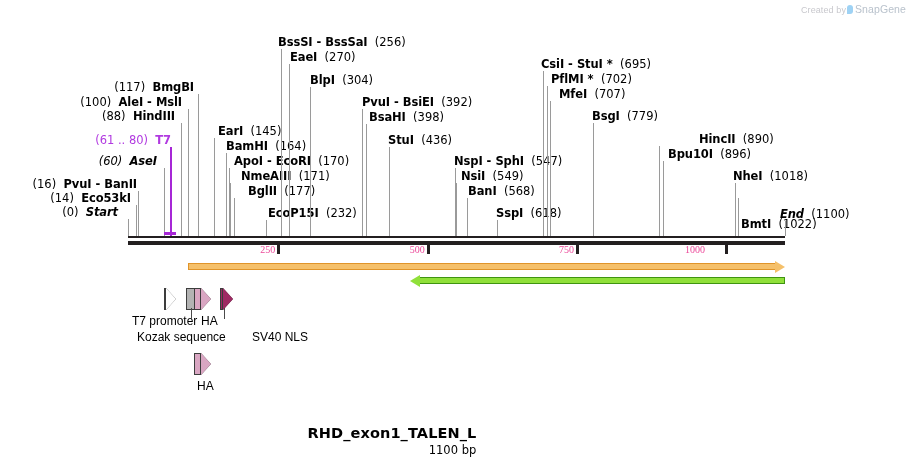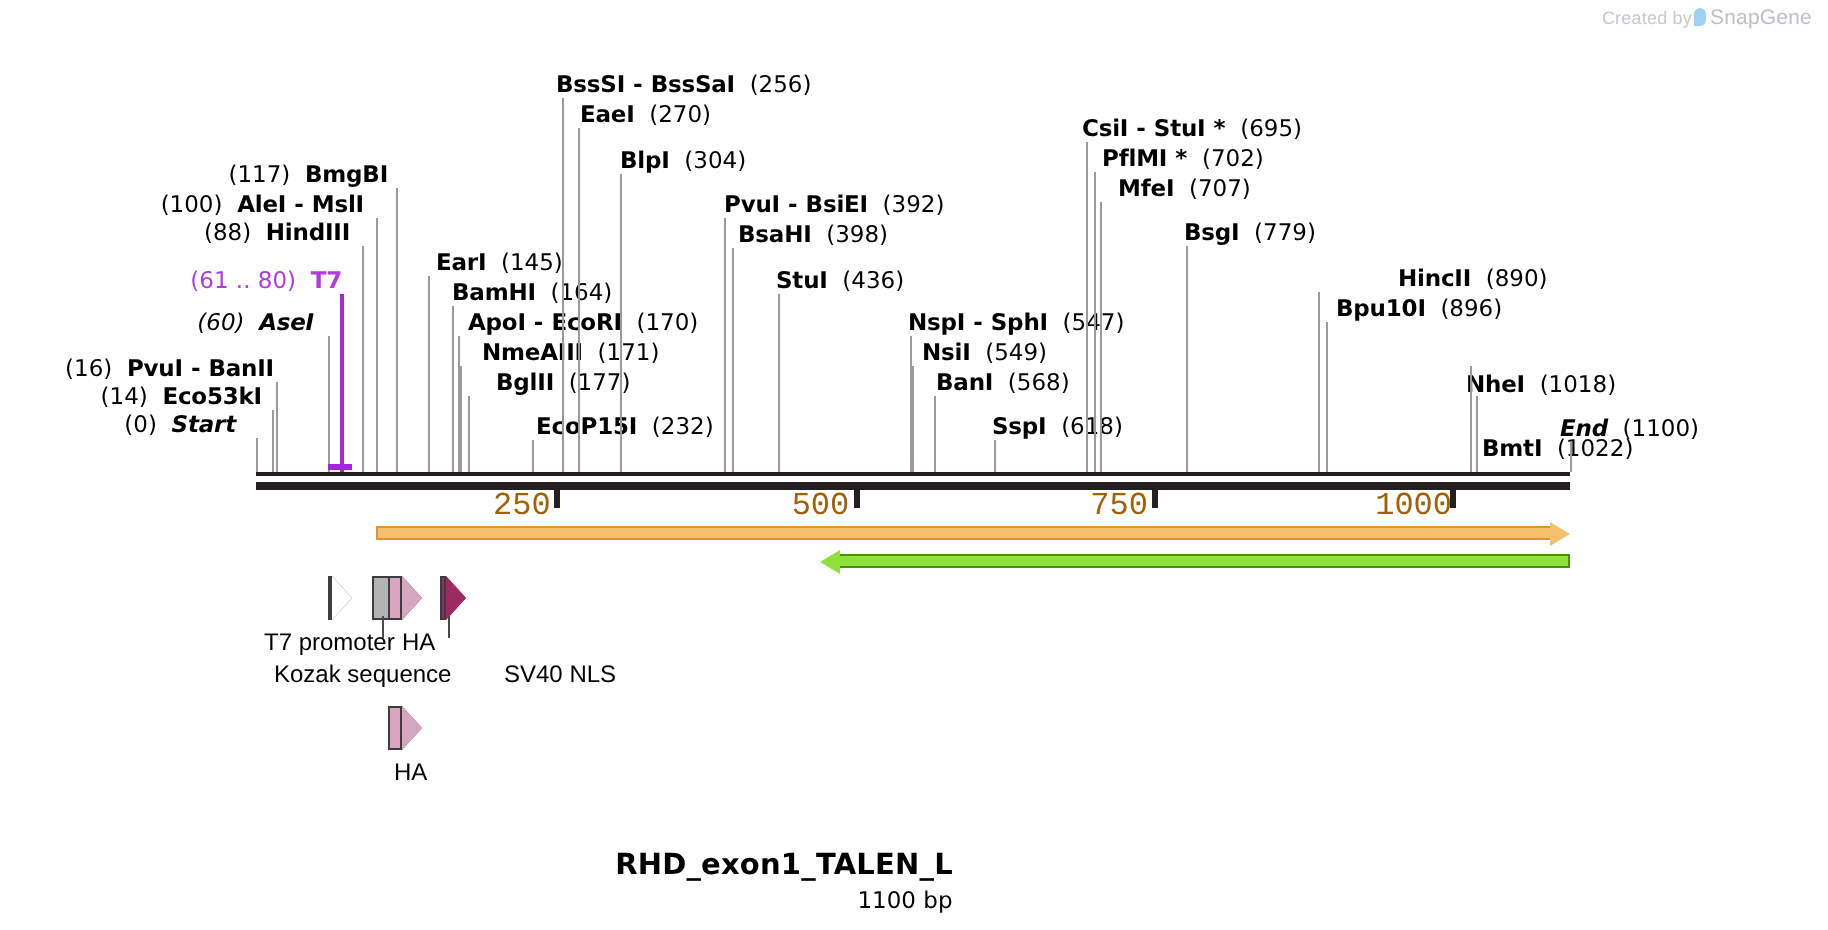--- a/index.html
+++ b/index.html
@@ -84,23 +84,23 @@
     position: absolute;
     background: #231f20;
   }
   .ruler-tick {
     position: absolute;
     width: 3px;
     background: #231f20;
   }
   .ruler-label {
     position: absolute;
-    font-size: 16px;
-    font-family: Liberation Mono, monospace;
-    color: #a16207;
+    font-size: 10px;
+    font-family: Liberation Serif, serif;
+    color: #ec4899;
     transform: translateX(-100%);
     white-space: nowrap;
   }
   
   .orf {
     position: absolute;
     height: 7px;
   }
   .orf .shaft {
     position: absolute;
@@ -227,40 +227,40 @@
       <div class="enz-row" style="left: 551px; top: 73px;"><span><span class="enz-name">PflMI</span><span class="enz-star">&nbsp;*</span></span><span>&nbsp;&nbsp;</span><span class="enz-pos">(702)</span></div>
       <div class="tickline" style="left: 547px; top: 86px; height: 150px;"></div>
       <div class="enz-row" style="left: 559px; top: 88px;"><span><span class="enz-name">MfeI</span></span><span>&nbsp;&nbsp;</span><span class="enz-pos">(707)</span></div>
       <div class="tickline" style="left: 550px; top: 101px; height: 135px;"></div>
       <div class="enz-row" style="left: 592px; top: 110px;"><span><span class="enz-name">BsgI</span></span><span>&nbsp;&nbsp;</span><span class="enz-pos">(779)</span></div>
       <div class="tickline" style="left: 593px; top: 123px; height: 113px;"></div>
       <div class="enz-row" style="left: 660px; top: 133px; margin-left: 39px;"><span><span class="enz-name">HincII</span></span><span>&nbsp;&nbsp;</span><span class="enz-pos">(890)</span></div>
       <div class="tickline" style="left: 659px; top: 146px; height: 90px;"></div>
       <div class="enz-row" style="left: 668px; top: 148px;"><span><span class="enz-name">Bpu10I</span></span><span>&nbsp;&nbsp;</span><span class="enz-pos">(896)</span></div>
       <div class="tickline" style="left: 663px; top: 161px; height: 75px;"></div>
-      <div class="enz-row" style="left: 733px; top: 170px; margin-top: 16px;"><span><span class="enz-name">NheI</span></span><span>&nbsp;&nbsp;</span><span class="enz-pos">(1018)</span></div>
+      <div class="enz-row" style="left: 733px; top: 170px;"><span><span class="enz-name">NheI</span></span><span>&nbsp;&nbsp;</span><span class="enz-pos">(1018)</span></div>
       <div class="tickline" style="left: 735px; top: 183px; height: 53px;"></div>
       <div class="enz-row" style="left: 741px; top: 185px; margin-top: 33px;"><span><span class="enz-name">BmtI</span></span><span>&nbsp;&nbsp;</span><span class="enz-pos">(1022)</span></div>
       <div class="tickline" style="left: 738px; top: 198px; height: 38px;"></div>
       <div class="enz-row" style="left: 780px; top: 208px;"><span><span class="enz-name enz-italic">End</span></span><span>&nbsp;&nbsp;</span><span class="enz-pos">(1100)</span></div>
       <div class="tickline" style="left: 785px; top: 221px; height: 15px;"></div>
     </div>
   <div id="line-layer">
       <div class="seqline" style="left: 128px; top: 236px; width: 657px; height: 1.5px;"></div>
       <div class="seqline" style="left: 128px; top: 241px; width: 657px; height: 4px;"></div>
     </div>
   <div id="ruler-layer">
       <div class="ruler-tick" style="left: 277.318px; top: 245px; height: 9px;"></div>
       <div class="ruler-label" style="left: 275.318px; top: 244px;">250</div>
       <div class="ruler-tick" style="left: 426.636px; top: 245px; height: 9px;"></div>
       <div class="ruler-label" style="left: 424.636px; top: 244px;">500</div>
       <div class="ruler-tick" style="left: 575.955px; top: 245px; height: 9px;"></div>
       <div class="ruler-label" style="left: 573.955px; top: 244px;">750</div>
       <div class="ruler-tick" style="left: 725.273px; top: 245px; height: 9px;"></div>
-      <div class="ruler-label" style="left: 726px; top: 244px; text-align: right;">1000</div>
+      <div class="ruler-label" style="left: 705px; top: 244px; text-align: right;">1000</div>
     </div>
   <div id="orf-layer">
       <div class="orf" style="left: 187.727px; top: 263px; width: 597.273px;">
         <div class="shaft" style="background: rgb(245, 192, 106); border: 1.3px solid rgb(224, 148, 42); width: 588.273px; left: 0px;"></div>
         <div class="head" style="border-top: 6px solid transparent; border-bottom: 6px solid transparent; right: 0px; border-left: 10px solid rgb(245, 192, 106);"></div>
       </div>
       <div class="orf" style="left: 409.913px; top: 277px; width: 375.087px;">
         <div class="shaft" style="background: rgb(144, 224, 58); border: 1.3px solid rgb(63, 148, 17); width: 366.087px; left: 9px;"></div>
         <div class="head" style="border-top: 6px solid transparent; border-bottom: 6px solid transparent; left: 0px; border-right: 10px solid rgb(144, 224, 58);"></div>
       </div>

